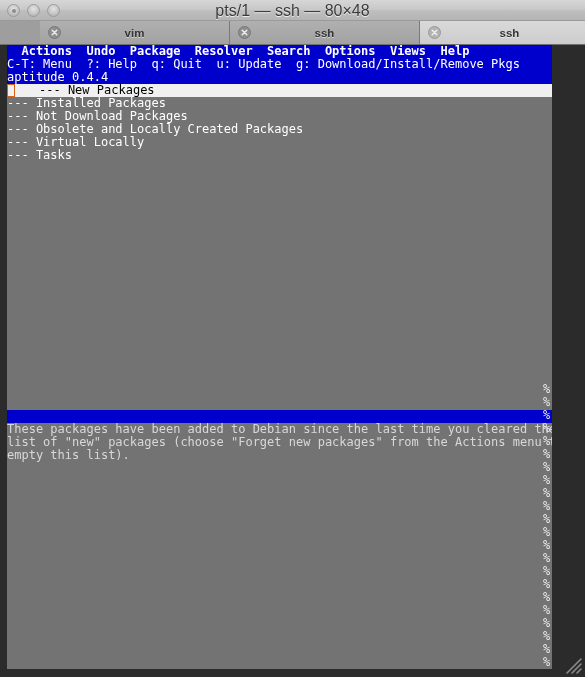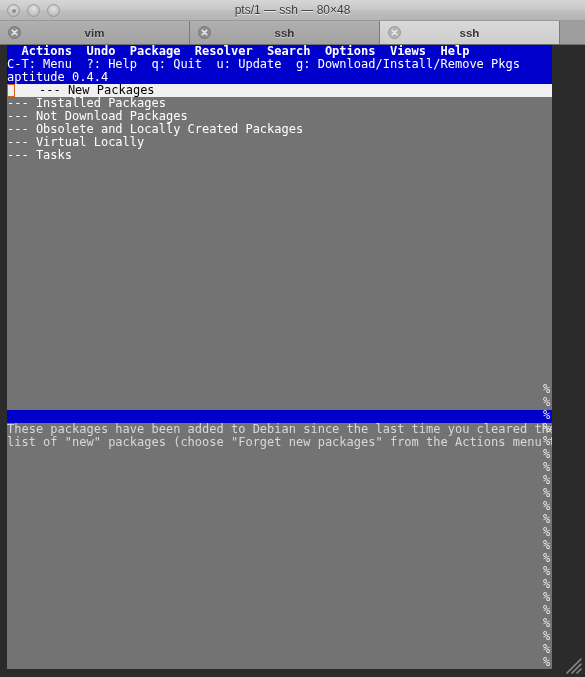--- a/index.html
+++ b/index.html
@@ -58,21 +58,21 @@
     background: #8d8d8d;
   }
   .title-text {
     position: absolute;
     left: 0; top: 0;
     width: 585px;
     height: 21px;
     line-height: 21px;
     text-align: center;
     font-family: "Liberation Sans", sans-serif;
-    font-size: 12px;
+    font-size: 16px;
     color: #3a3a3a;
     text-shadow: 0 1px 0 rgba(255,255,255,0.75);
   }
 
   
   .tabbar {
     position: absolute;
     left: 0; top: 21px;
     width: 585px;
     height: 24px;
@@ -82,20 +82,21 @@
   }
   .tab {
     position: absolute;
     top: 0;
     height: 23px;
     background: linear-gradient(to bottom, #b0b0b0 0%, #a2a2a2 100%);
     border-right: 1px solid #7a7a7a;
     box-sizing: border-box;
     display: flex;
     align-items: center;
+    margin-left: 40px;
   }
   .tab.active {
     background: linear-gradient(to bottom, #d9d9d9 0%, #cdcdcd 100%);
   }
   .tab-close {
     position: absolute;
     left: 8px;
     width: 13px; height: 13px;
     border-radius: 50%;
     background: #8e8e8e;
@@ -245,20 +246,21 @@
         <div class="row tree-row">--- Tasks</div>
       </div>
 
       <div style="height:248px;"></div>
 
       <div class="row sep-bar"></div>
 
       <div>
         <div class="row">These packages have been added to Debian since the last time you cleared the</div>
         <div class="row">list of "new" packages (choose "Forget new packages" from the Actions menu to</div>
+        <div class="row">empty this list).</div>
       </div>
 
       <div class="scrollcol" id="scrollcol" style="top:338px;">%
 %
 %
 %
 %
 %
 %
 %

